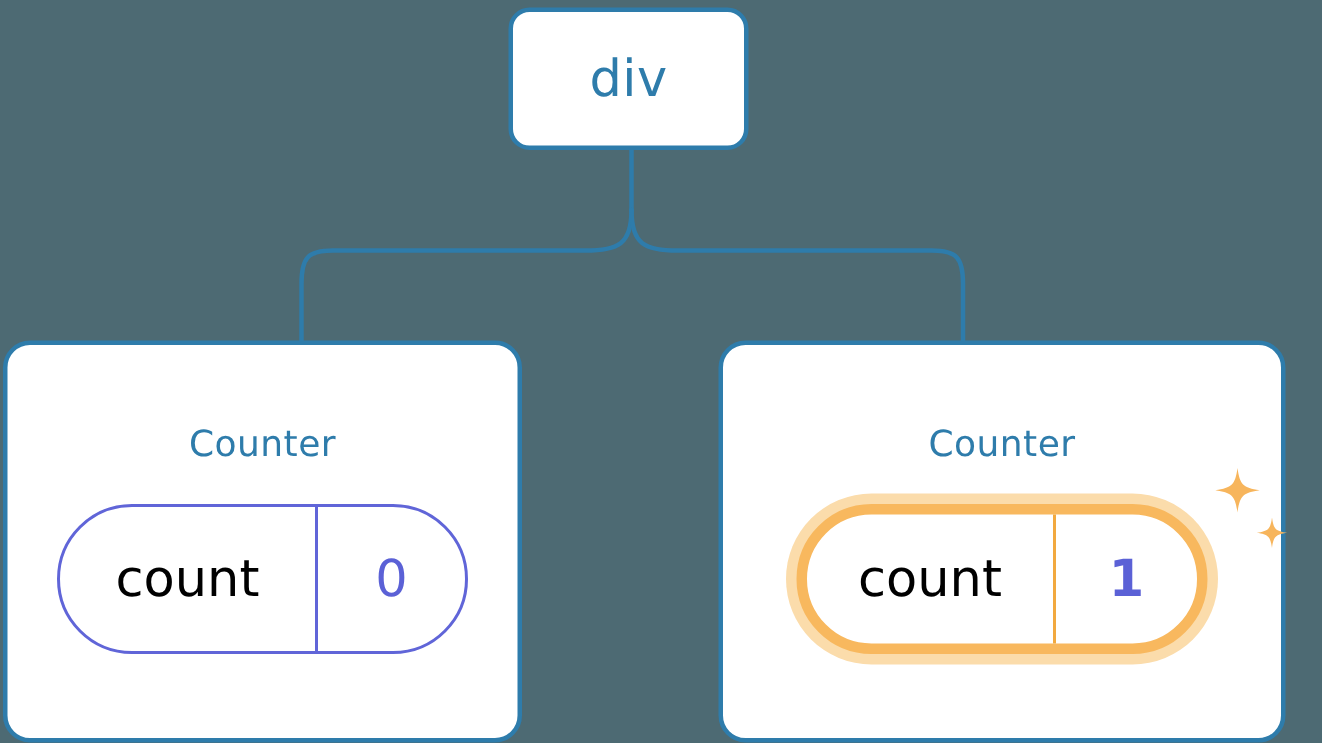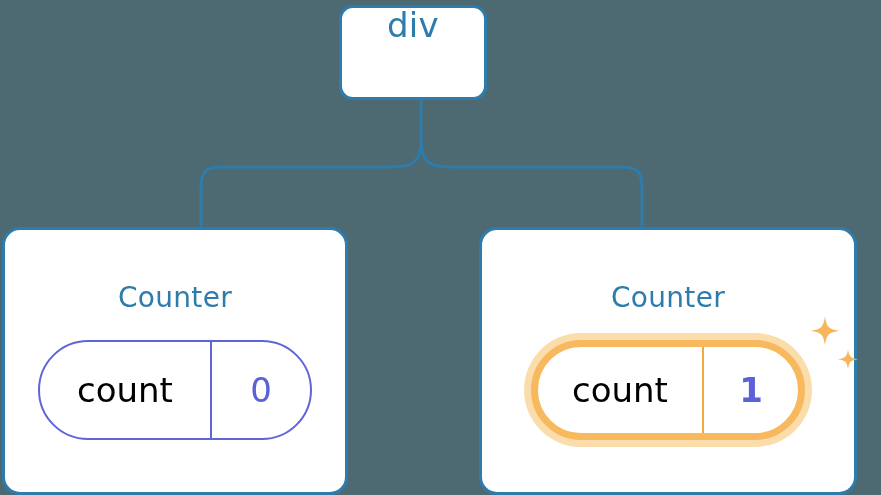--- a/index.html
+++ b/index.html
@@ -41,24 +41,24 @@
     border: 3px solid #2e7cab;
     box-sizing: border-box;
     display: flex;
     flex-direction: column;
     align-items: center;
   }
 
   .node.root {
     left: 339px;
     top: 5px;
-    width: 148px;
+    width: 160px;
     height: 95px;
     border-radius: 14px;
-    justify-content: flex-start;
+    justify-content: center;
   }
 
   .node.child {
     top: 227px;
     height: 268px;
     border-radius: 18px;
     justify-content: flex-start;
   }
 
   .node.child-left {
@@ -66,21 +66,21 @@
     width: 346px;
   }
 
   .node.child-right {
     left: 479px;
     width: 378px;
   }
 
   .node-title {
     color: #2e7cab;
-    font-size: 28px;
+    font-size: 24px;
     font-weight: 400;
     letter-spacing: 0.3px;
     line-height: 1;
   }
 
   .node.root .node-title {
     font-size: 34px;
   }
 
   .node.child .node-title {

